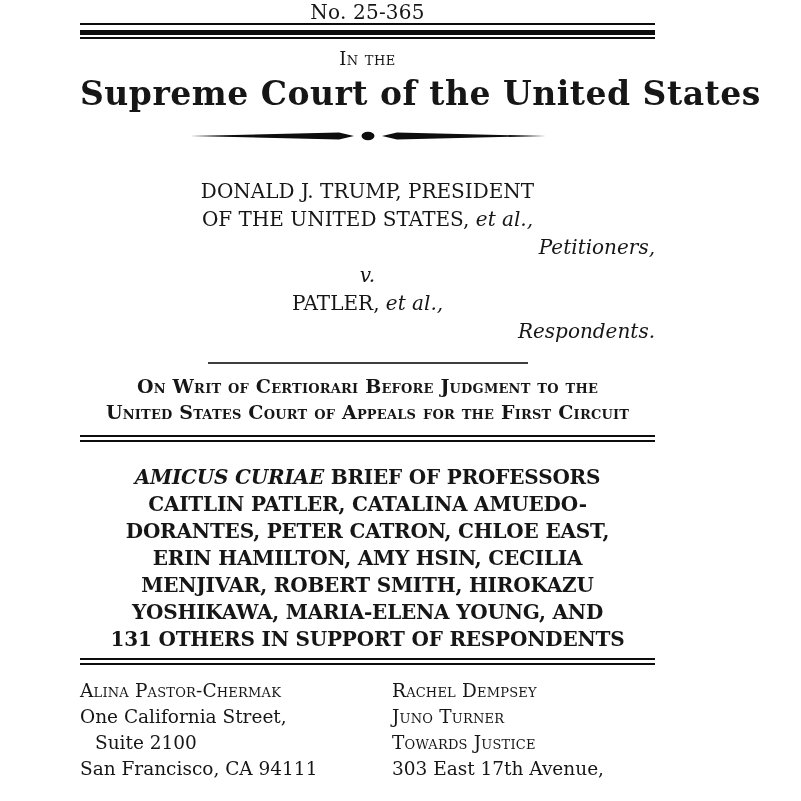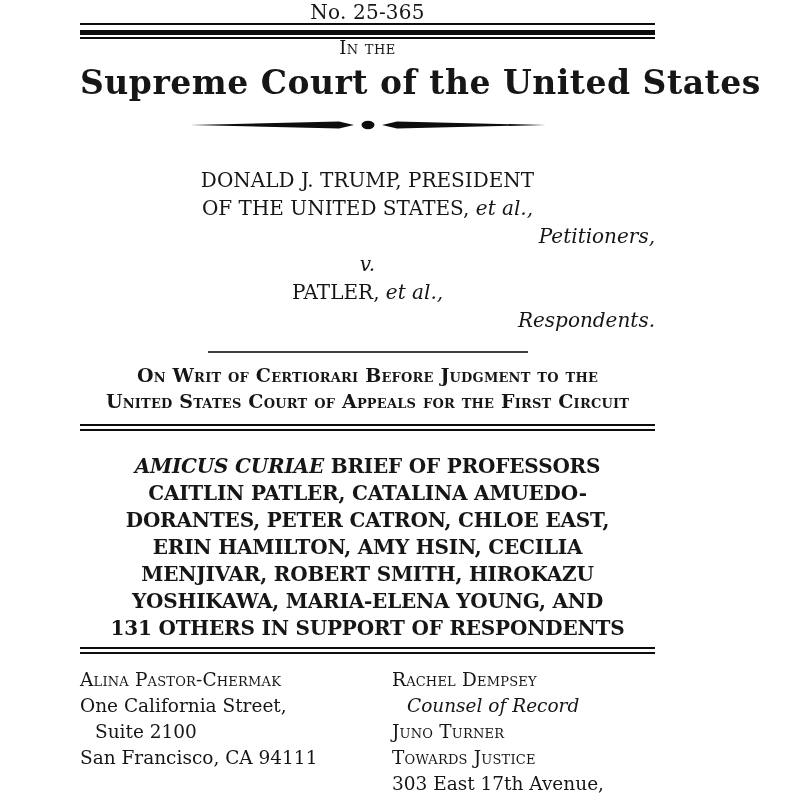--- a/index.html
+++ b/index.html
@@ -18,21 +18,21 @@
 
   .docket {
     text-align: center; font-size: 20px; line-height: 20px; padding-top: 2px;
     letter-spacing: 0.2px;
   }
   .rule-hairline { height: 2px; background: var(--rule); margin-top: 1px; }
   .rule-thick   { height: 5px; background: var(--rule); margin-top: 5px; }
   .rule-thin    { height: 2px; background: var(--rule); margin-top: 2px; }
 
   .in-the {
-    text-align: center;
+    margin-top: 11px; text-align: center;
     font-variant: small-caps; font-size: 18px; line-height: 18px;
     letter-spacing: 0.5px;
   }
   .court-name {
     margin-top: 7px; text-align: center;
     font-size: 33px; line-height: 38px; font-weight: bold;
     letter-spacing: 0.5px; white-space: nowrap;
   }
   .divider-wrap { margin-top: 15px; text-align: center; height: 14px; }
 
@@ -132,21 +132,20 @@
 
     <div class="counsel">
       <div class="counsel-left">
         <div class="smallcaps">Alina Pastor-Chermak</div>
         <div>One California Street,</div>
         <div class="indent">Suite 2100</div>
         <div>San Francisco, CA 94111</div>
       </div>
       <div class="counsel-right">
         <div class="smallcaps">Rachel Dempsey</div>
-        <div class="role indent">Counsel of Record</div>
         <div class="smallcaps">Juno Turner</div>
         <div class="smallcaps">Towards Justice</div>
         <div>303 East 17th Avenue,</div>
       </div>
     </div>
 
   </div>
 </div>
 
 </body></html>

